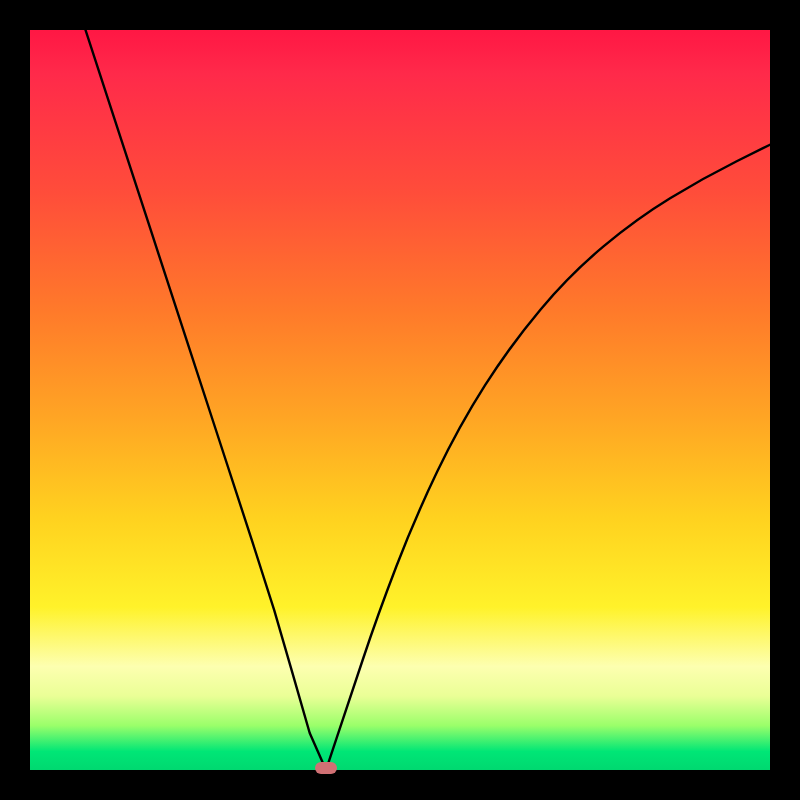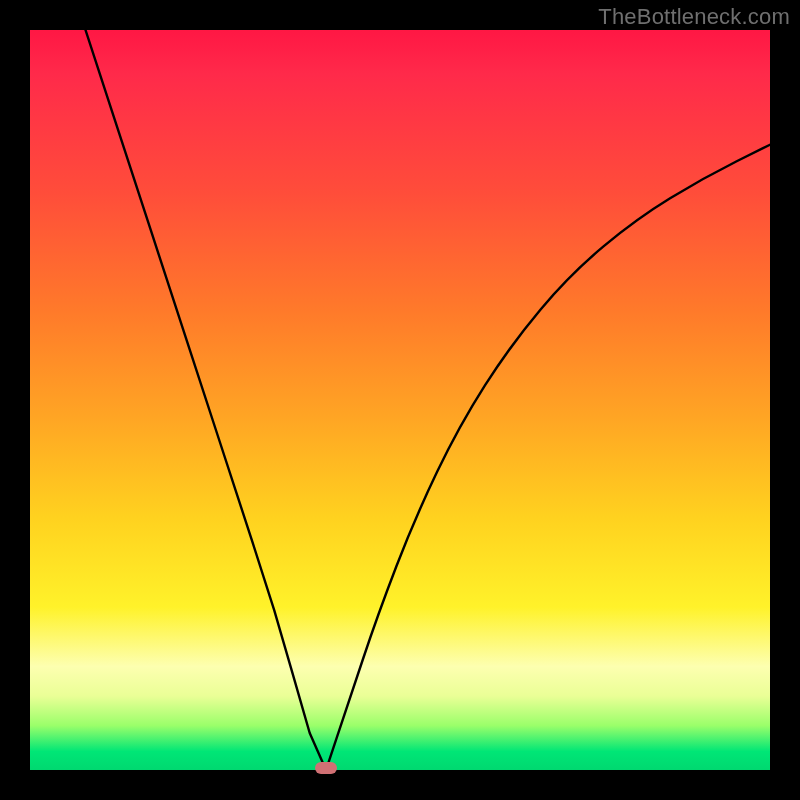--- a/index.html
+++ b/index.html
@@ -64,20 +64,19 @@
     width: 22px;
     height: 12px;
     background: #d07074;
     border-radius: 6px;
   }
 </style>
 </head>
 <body>
 
 <div class="frame">
-  <div class="watermark">TheBottleneck.com</div>
   <div class="plot">
     <svg class="curve" viewBox="0 0 740 740" preserveAspectRatio="none">
       <path d="M55.5 0.0 L88.8 102.1 L122.1 204.2 L155.4 306.4 L188.7 408.5 L222.0 510.6 L244.2 580.2 L262.7 643.8 L279.7 703.0 L296.0 740.0 Q296.0 740.0 307.1 706.7 T333.0 629.0 T366.3 536.5 T407.0 442.1 T455.1 355.2 T510.6 279.4 T573.5 216.4 T640.1 168.3 T706.7 131.3 L740.0 114.7" fill="none" stroke="#000" stroke-width="2.4" stroke-linecap="round" stroke-linejoin="round"></path>
     </svg>
     <div class="marker" style="left: 285px; top: 732px;"></div>
   </div>
 </div>
 
 </body></html>

